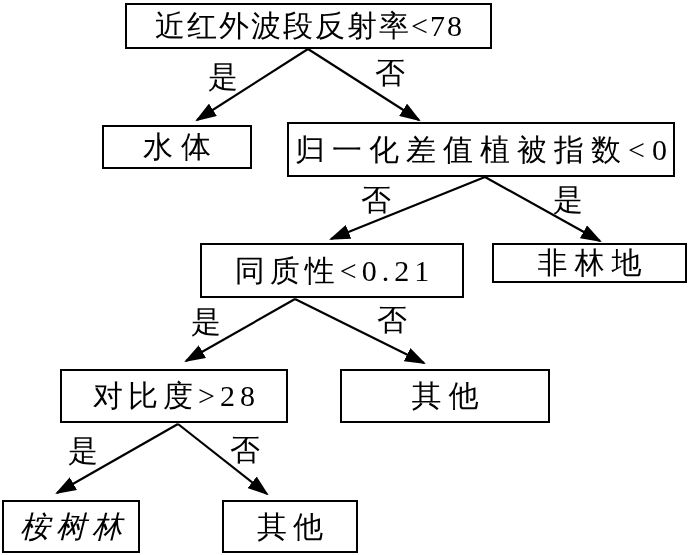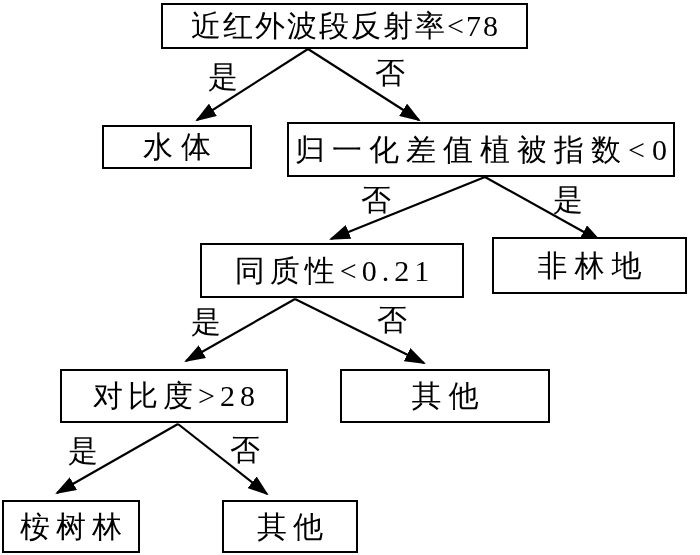--- a/index.html
+++ b/index.html
@@ -34,28 +34,28 @@
     background: #ffffff;
     display: flex;
     align-items: center;
     justify-content: center;
     font-size: 30px;
     line-height: 1;
     letter-spacing: 5px;
     text-indent: 5px;
     white-space: nowrap;
   }
-  .n-root        { left: 125px; top: 3px;   width: 367px; height: 46px; letter-spacing: 2px; text-indent: 2px; margin-left: 36px; }
+  .n-root        { left: 125px; top: 3px;   width: 367px; height: 46px; letter-spacing: 2px; text-indent: 2px; }
   .n-water       { left: 102px; top: 125px; width: 150px; height: 44px; letter-spacing: 8px; text-indent: 8px; }
   .n-ndvi        { left: 287px; top: 122px; width: 388px; height: 55px; letter-spacing: 7px; text-indent: 7px; }
   .n-homogeneity { left: 200px; top: 243px; width: 264px; height: 55px; }
-  .n-nonforest   { left: 492px; top: 237px; width: 195px; height: 57px; letter-spacing: 7px; text-indent: 7px; }
+  .n-nonforest   { left: 492px; top: 243px; width: 195px; height: 40px; letter-spacing: 7px; text-indent: 7px; }
   .n-contrast    { left: 60px;  top: 369px; width: 228px; height: 54px; }
   .n-other1      { left: 340px; top: 369px; width: 210px; height: 54px; letter-spacing: 7px; text-indent: 7px; }
-  .n-eucalyptus  { left: 2px;   top: 500px; width: 138px; height: 53px; letter-spacing: 6px; text-indent: 6px; }
+  .n-eucalyptus  { left: 2px;   top: 500px; width: 138px; height: 53px; letter-spacing: 6px; text-indent: 6px; font-style: italic; }
   .n-other2      { left: 222px; top: 500px; width: 136px; height: 53px; letter-spacing: 6px; text-indent: 6px; }
   .edge-label {
     position: absolute;
     transform: translate(-50%, -50%);
     font-size: 30px;
     line-height: 1;
     white-space: nowrap;
   }
   .el-1 { left: 223px; top: 77px;  }
   .el-2 { left: 390px; top: 73px;  }

